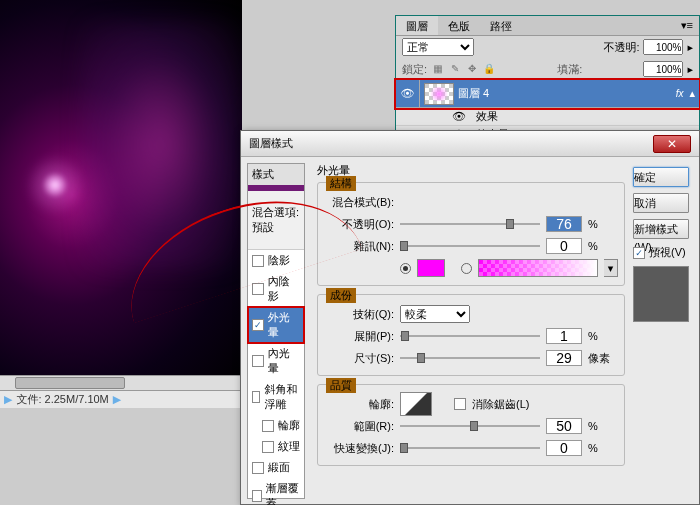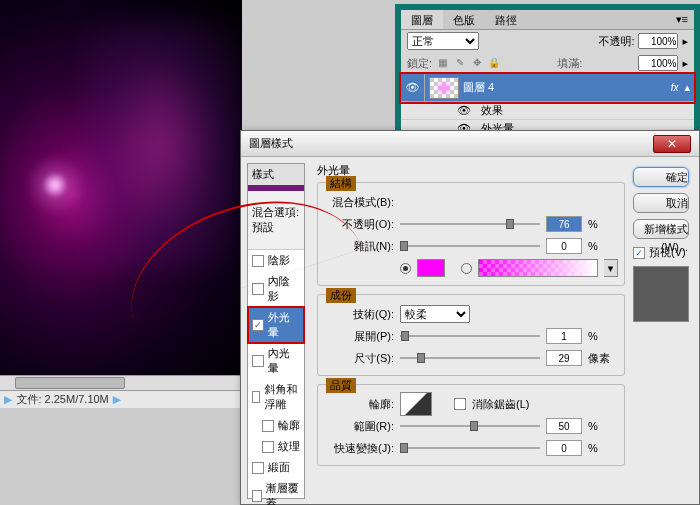--- a/index.html
+++ b/index.html
@@ -7,21 +7,21 @@
 .canvas{position:absolute;left:0;top:0;width:242px;height:390px;background:radial-gradient(ellipse at 30% 50%,#a01080 0%,#5a0050 20%,#2a0030 40%,#0a0015 70%,#000 100%);overflow:hidden}
 .canvas::before{content:"";position:absolute;left:40px;top:170px;width:30px;height:30px;background:radial-gradient(circle,#fff 0%,rgba(255,200,255,0.8) 20%,transparent 60%);filter:blur(2px)}
 .canvas::after{content:"";position:absolute;left:25px;top:155px;width:60px;height:60px;background:radial-gradient(circle,rgba(255,150,255,0.4) 0%,transparent 70%);filter:blur(5px)}
 .nebula{position:absolute;left:80px;top:20px;width:160px;height:250px;background:radial-gradient(ellipse,rgba(180,40,160,0.6) 0%,rgba(100,20,120,0.3) 50%,transparent 100%);filter:blur(10px)}
 .statusbar{position:absolute;left:0;top:390px;width:242px;height:18px;background:#e8e8e8;border-top:1px solid #999;display:flex;align-items:center;padding:0 4px;color:#333}
 .sb-arrow{color:#6bb0e8;margin-right:4px}
 .scroll-h{position:absolute;left:0;top:375px;width:242px;height:15px;background:#ddd;border-top:1px solid #999}
 .scroll-h-thumb{position:absolute;left:15px;top:1px;width:110px;height:12px;background:#bbb;border:1px solid #888;border-radius:2px}
 
 
-.layerspanel{position:absolute;right:0;top:4px;width:305px;height:167px;background:#d7d7d7;border:6px solid #0f766e}
+.layerspanel{position:absolute;right:0;top:15px;width:305px;height:167px;background:#d7d7d7;border:1px solid #0f766e}
 .lp-tabs{display:flex;background:#c8c8c8;height:20px;border-bottom:1px solid #999}
 .lp-tab{padding:3px 10px;cursor:pointer}
 .lp-tab.active{background:#d7d7d7}
 .lp-menu{margin-left:auto;padding:3px 6px}
 .lp-row1{display:flex;align-items:center;height:22px;padding:0 6px;gap:4px}
 .lp-row1 select{height:18px;width:72px;font-size:11px}
 .lp-row1 .lbl{margin-left:auto}
 .lp-row1 input{width:40px;height:16px;text-align:right;font-size:10px}
 .lp-row2{display:flex;align-items:center;height:22px;padding:0 6px;gap:4px}
 .lp-row2 .lbl{color:#555}
@@ -54,32 +54,32 @@
 .chk.on::before{content:"✓";color:#2060a0}
 .settings-col{flex:1;padding:6px 8px}
 .grp{border:1px solid #bbb;border-radius:3px;margin-bottom:8px;padding:8px 6px 6px;position:relative;background:#eaeaea}
 .grp-title{position:absolute;top:-7px;left:8px;background:#a16207;padding:0 4px}
 .frow{display:flex;align-items:center;height:22px;gap:6px}
 .frow .lab{width:70px;text-align:right}
 .frow select{width:120px;height:18px;font-size:11px}
 .slider{flex:1;height:14px;position:relative}
 .slider::before{content:"";position:absolute;left:0;right:0;top:6px;height:2px;background:#aaa}
 .slider-thumb{position:absolute;top:2px;width:8px;height:10px;background:#888;border:1px solid #555}
-.num{width:36px;height:16px;border:1px solid #999;background:#fff;text-align:center;font-size:10px;display:flex;align-items:center;justify-content:center}
+.num{width:36px;height:16px;border:1px solid #999;background:#fff;text-align:center;font-size:14px;display:flex;align-items:center;justify-content:center}
 .num.hl{background:#4a7dbf;color:#fff}
 .unit{width:30px}
 .radio{width:11px;height:11px;border:1px solid #666;border-radius:50%;display:inline-flex;align-items:center;justify-content:center}
 .radio.on::before{content:"";width:5px;height:5px;border-radius:50%;background:#333}
 .swatch{width:28px;height:18px;border:1px solid #888;background:#f0f}
 .gradient{width:120px;height:18px;border:1px solid #888;background:linear-gradient(90deg,#f0f,#fff);position:relative}
 .gradient::after{content:"";position:absolute;inset:0;background:repeating-conic-gradient(rgba(255,255,255,0.3) 0 25%,transparent 0 50%) 0 0/8px 8px}
 .grad-dd{width:14px;height:18px;border:1px solid #888;border-left:none;display:flex;align-items:center;justify-content:center;background:#ddd}
 .contour{width:32px;height:24px;border:1px solid #888;background:linear-gradient(135deg,#fff 0%,#fff 48%,#333 52%,#333 100%)}
 .buttons-col{width:90px;padding:10px 10px 0 0}
-.btn{display:block;width:100%;height:20px;margin-bottom:6px;background:linear-gradient(#fafafa,#dedede);border:1px solid #888;border-radius:6px;text-align:right;line-height:18px;cursor:pointer}
+.btn{display:block;width:100%;height:20px;margin-bottom:6px;background:linear-gradient(#fafafa,#dedede);border:1px solid #888;border-radius:1px;text-align:left;line-height:18px;cursor:pointer}
 .btn.def{border:1px solid #5090d0;box-shadow:0 0 2px #5090d0}
 .preview-chk{display:flex;align-items:center;gap:4px;margin:6px 0}
 .preview-box{width:56px;height:56px;border:1px solid #888;background:#5a5a5a;margin-top:4px}
 .redline{position:absolute;left:110px;top:171px;width:240px;height:80px;border-top:2px solid #c00;border-radius:50% 50% 0 0/100% 100% 0 0;transform:rotate(-18deg);transform-origin:right;pointer-events:none;z-index:5}
 </style>
 </head>
 <body>
 
 <div class="canvas">
   <div class="nebula"></div>

